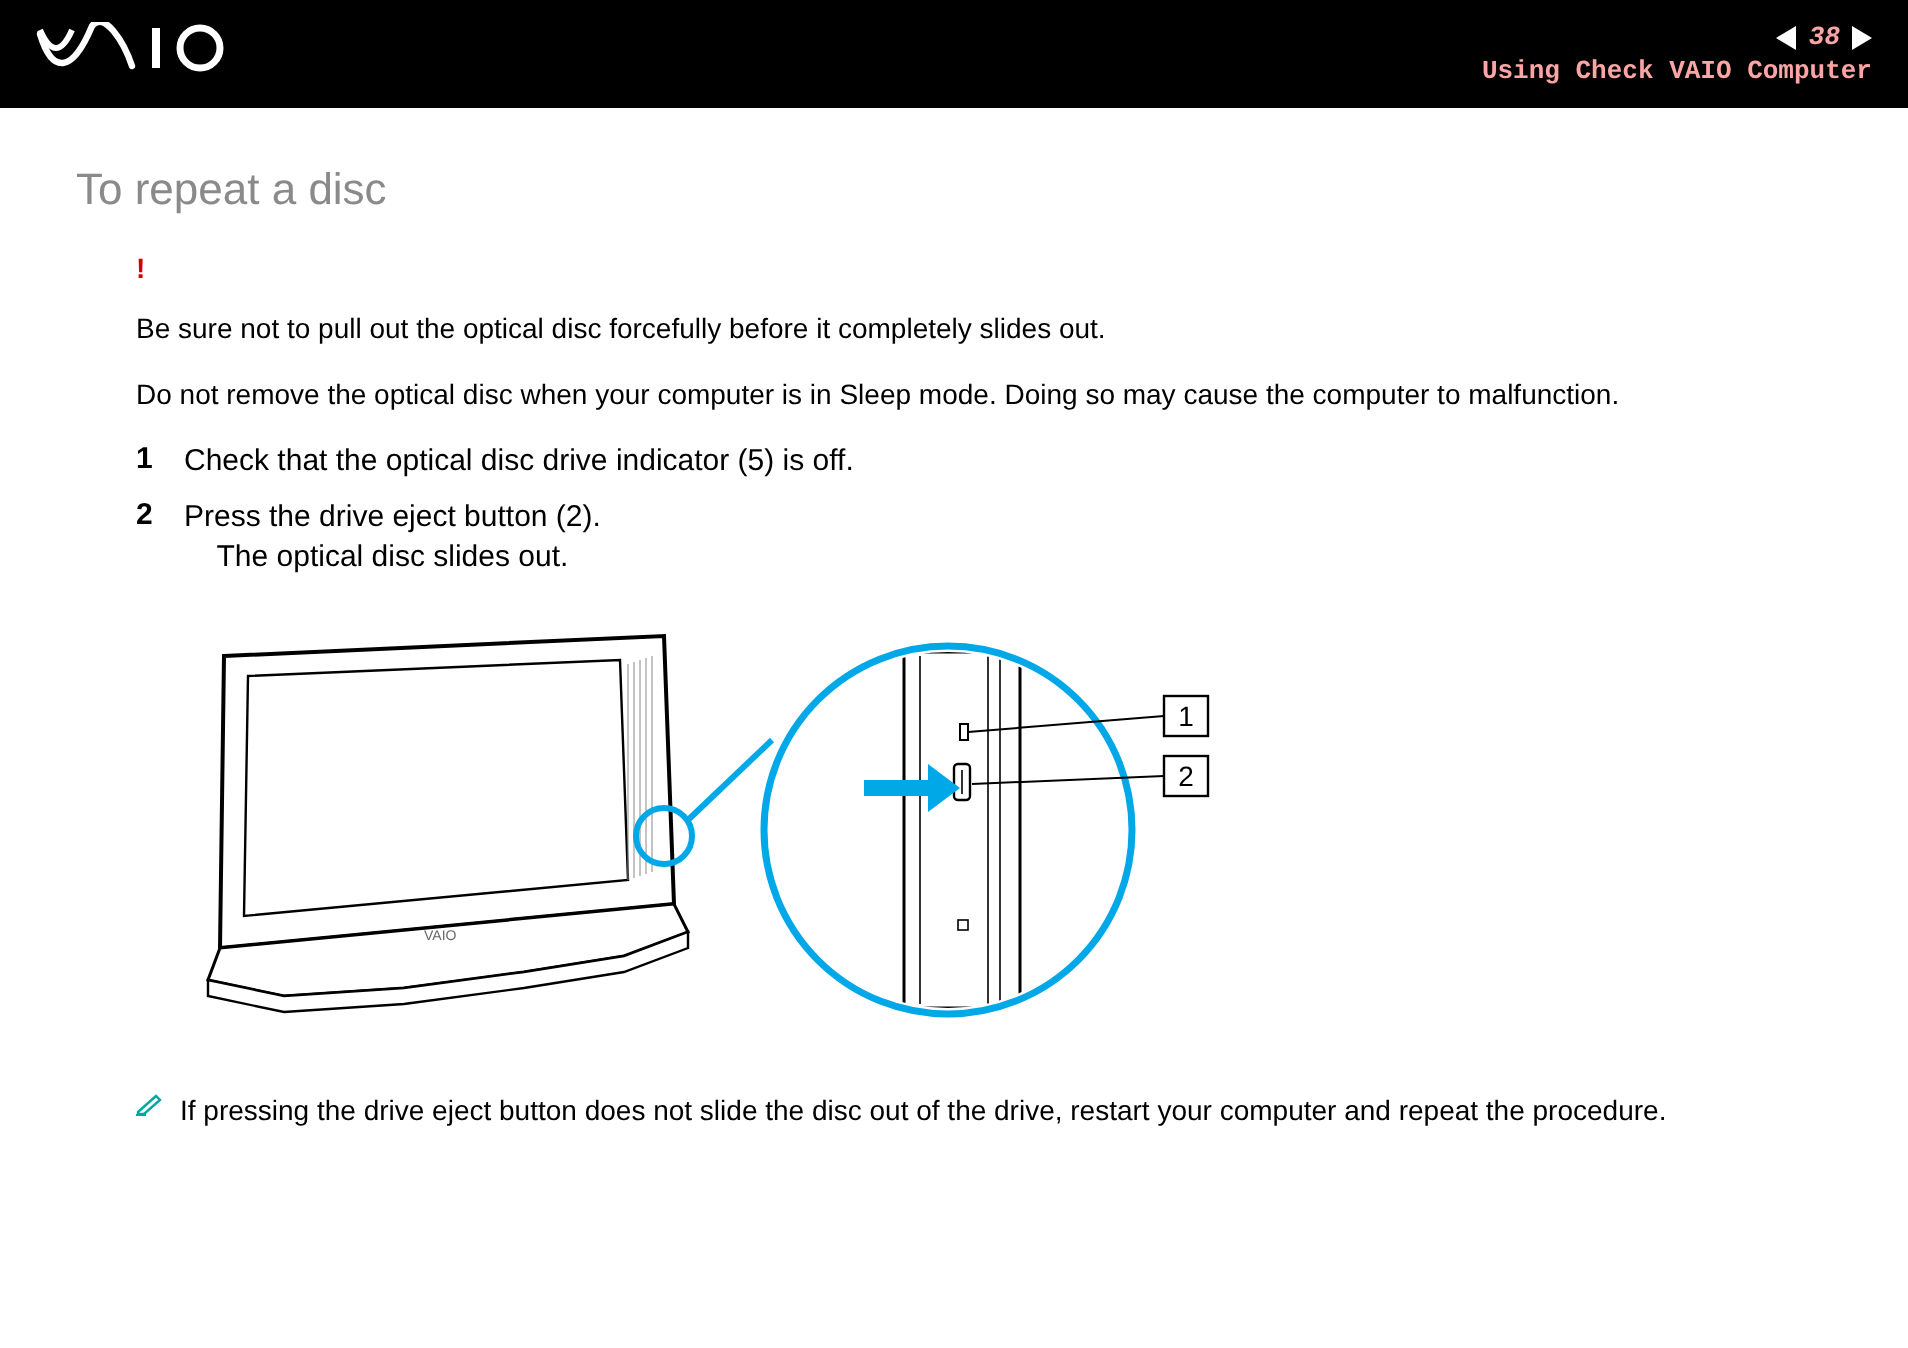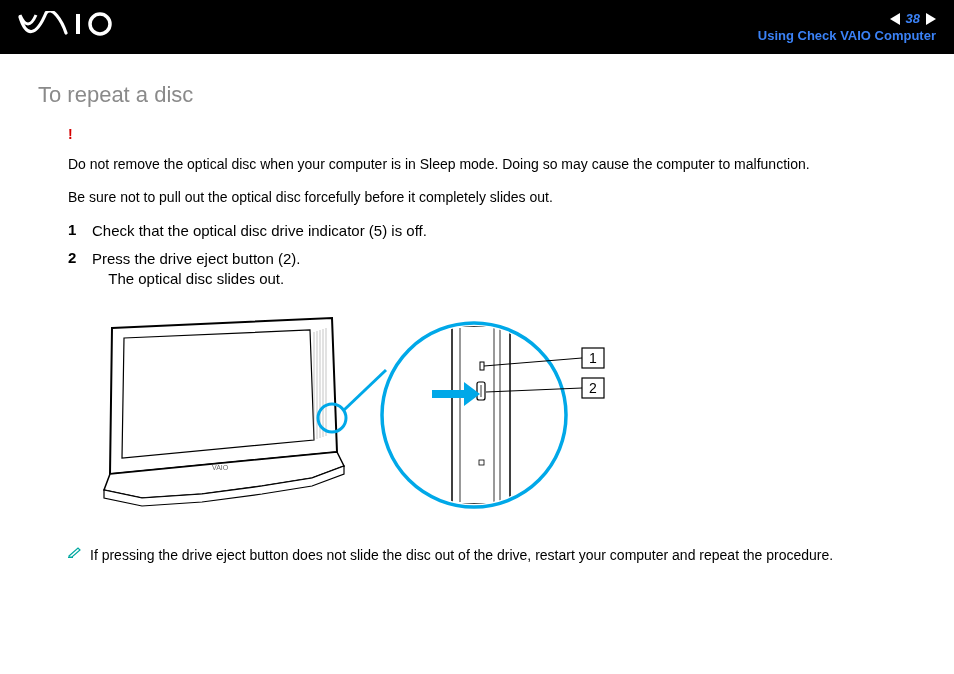--- a/index.html
+++ b/index.html
@@ -1,19 +1,19 @@
 <!DOCTYPE html>
 <html><head>
 <meta charset="utf-8">
 <style>
   * { box-sizing: border-box; margin: 0; padding: 0; }
   body { font-family: Arial, Helvetica, sans-serif; width: 954px; height: 674px; background: #fff; position: relative; }
   .header-bar { background: #000; height: 54px; width: 100%; display: flex; align-items: center; justify-content: space-between; padding: 0 18px; }
   .vaio-logo { color: #fff; font-size: 28px; font-weight: 300; letter-spacing: 2px; font-style: italic; }
-  .header-right { text-align: right; color: #3b82f6; }
+  .header-right { text-align: right; color: #fca5a5; font-family: Liberation Mono, monospace; }
   .page-nav { display: flex; align-items: center; justify-content: flex-end; gap: 6px; font-size: 13px; font-style: italic; font-weight: bold; }
   .nav-arrow { width: 0; height: 0; display: inline-block; }
   .nav-arrow-left { border-top: 6px solid transparent; border-bottom: 6px solid transparent; border-right: 10px solid #fff; }
   .nav-arrow-right { border-top: 6px solid transparent; border-bottom: 6px solid transparent; border-left: 10px solid #fff; }
   .section-label { font-size: 13px; font-weight: bold; margin-top: 2px; }
   .content { padding: 28px 38px 0 38px; }
   h1 { font-size: 22px; font-weight: 400; color: #8a8a8a; margin-bottom: 18px; }
   .warn-row { display: flex; align-items: flex-start; gap: 6px; margin-bottom: 14px; margin-left: 30px; }
   .warn-icon { color: #d40000; font-weight: bold; font-size: 14px; line-height: 1; margin-top: 1px; width: 10px; }
   .body-text { font-size: 14px; line-height: 1.35; color: #000; margin-bottom: 14px; margin-left: 30px; }
@@ -49,22 +49,22 @@
     <div class="section-label">Using Check VAIO Computer</div>
   </div>
 </div>
 
 <div class="content">
   <h1>To repeat a disc</h1>
 
   <div class="warn-row">
     <span class="warn-icon">!</span>
   </div>
+  <div class="body-text">Be sure not to pull out the optical disc forcefully before it completely slides out.</div>
   <div class="body-text">Do not remove the optical disc when your computer is in Sleep mode. Doing so may cause the computer to malfunction.</div>
-  <div class="body-text">Be sure not to pull out the optical disc forcefully before it completely slides out.</div>
 
   <div class="steps">
     <div class="step-row">
       <div class="step-num">1</div>
       <div class="step-txt">Check that the optical disc drive indicator (5) is off.</div>
     </div>
     <div class="step-row">
       <div class="step-num">2</div>
       <div class="step-txt" style="white-space:pre-line;text-align:center;">Press the drive eject button (2).
 The optical disc slides out.</div>

